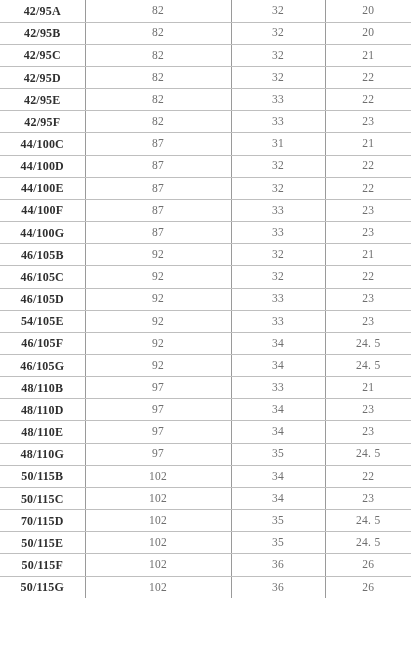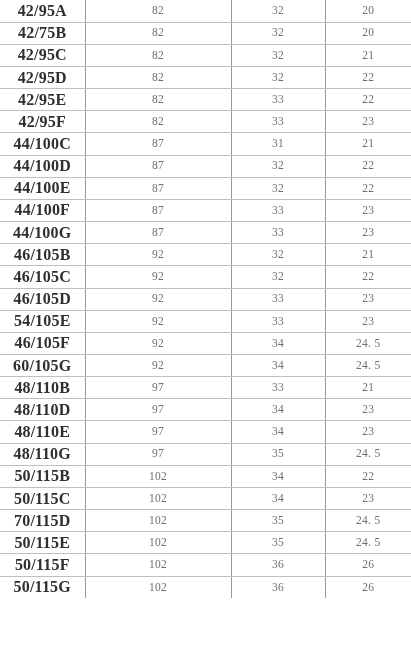--- a/index.html
+++ b/index.html
@@ -43,21 +43,21 @@
 
   
   #size-table td.col-hip {
     border-right: none;
   }
 
   
   #size-table td.col-model {
     color: #2f2f2f;
     font-weight: bold;
-    font-size: 16px;
+    font-size: 12px;
     letter-spacing: 0.2px;
   }
 
   
   #size-table td.col-bust,
   #size-table td.col-waist,
   #size-table td.col-hip {
     color: #6f6f6f;
     font-weight: normal;
     font-size: 11.5px;
@@ -80,21 +80,21 @@
     <col class="c-hip">
   </colgroup>
   <tbody>
       <tr>
         <td class="col-model">42/95A</td>
         <td class="col-bust">82</td>
         <td class="col-waist">32</td>
         <td class="col-hip">20</td>
       </tr>
       <tr>
-        <td class="col-model">42/75B</td>
+        <td class="col-model">42/95B</td>
         <td class="col-bust">82</td>
         <td class="col-waist">32</td>
         <td class="col-hip">20</td>
       </tr>
       <tr>
         <td class="col-model">42/95C</td>
         <td class="col-bust">82</td>
         <td class="col-waist">32</td>
         <td class="col-hip">21</td>
       </tr>
@@ -170,21 +170,21 @@
         <td class="col-waist">33</td>
         <td class="col-hip">23</td>
       </tr>
       <tr>
         <td class="col-model">46/105F</td>
         <td class="col-bust">92</td>
         <td class="col-waist">34</td>
         <td class="col-hip">24. 5</td>
       </tr>
       <tr>
-        <td class="col-model">60/105G</td>
+        <td class="col-model">46/105G</td>
         <td class="col-bust">92</td>
         <td class="col-waist">34</td>
         <td class="col-hip">24. 5</td>
       </tr>
       <tr>
         <td class="col-model">48/110B</td>
         <td class="col-bust">97</td>
         <td class="col-waist">33</td>
         <td class="col-hip">21</td>
       </tr>

